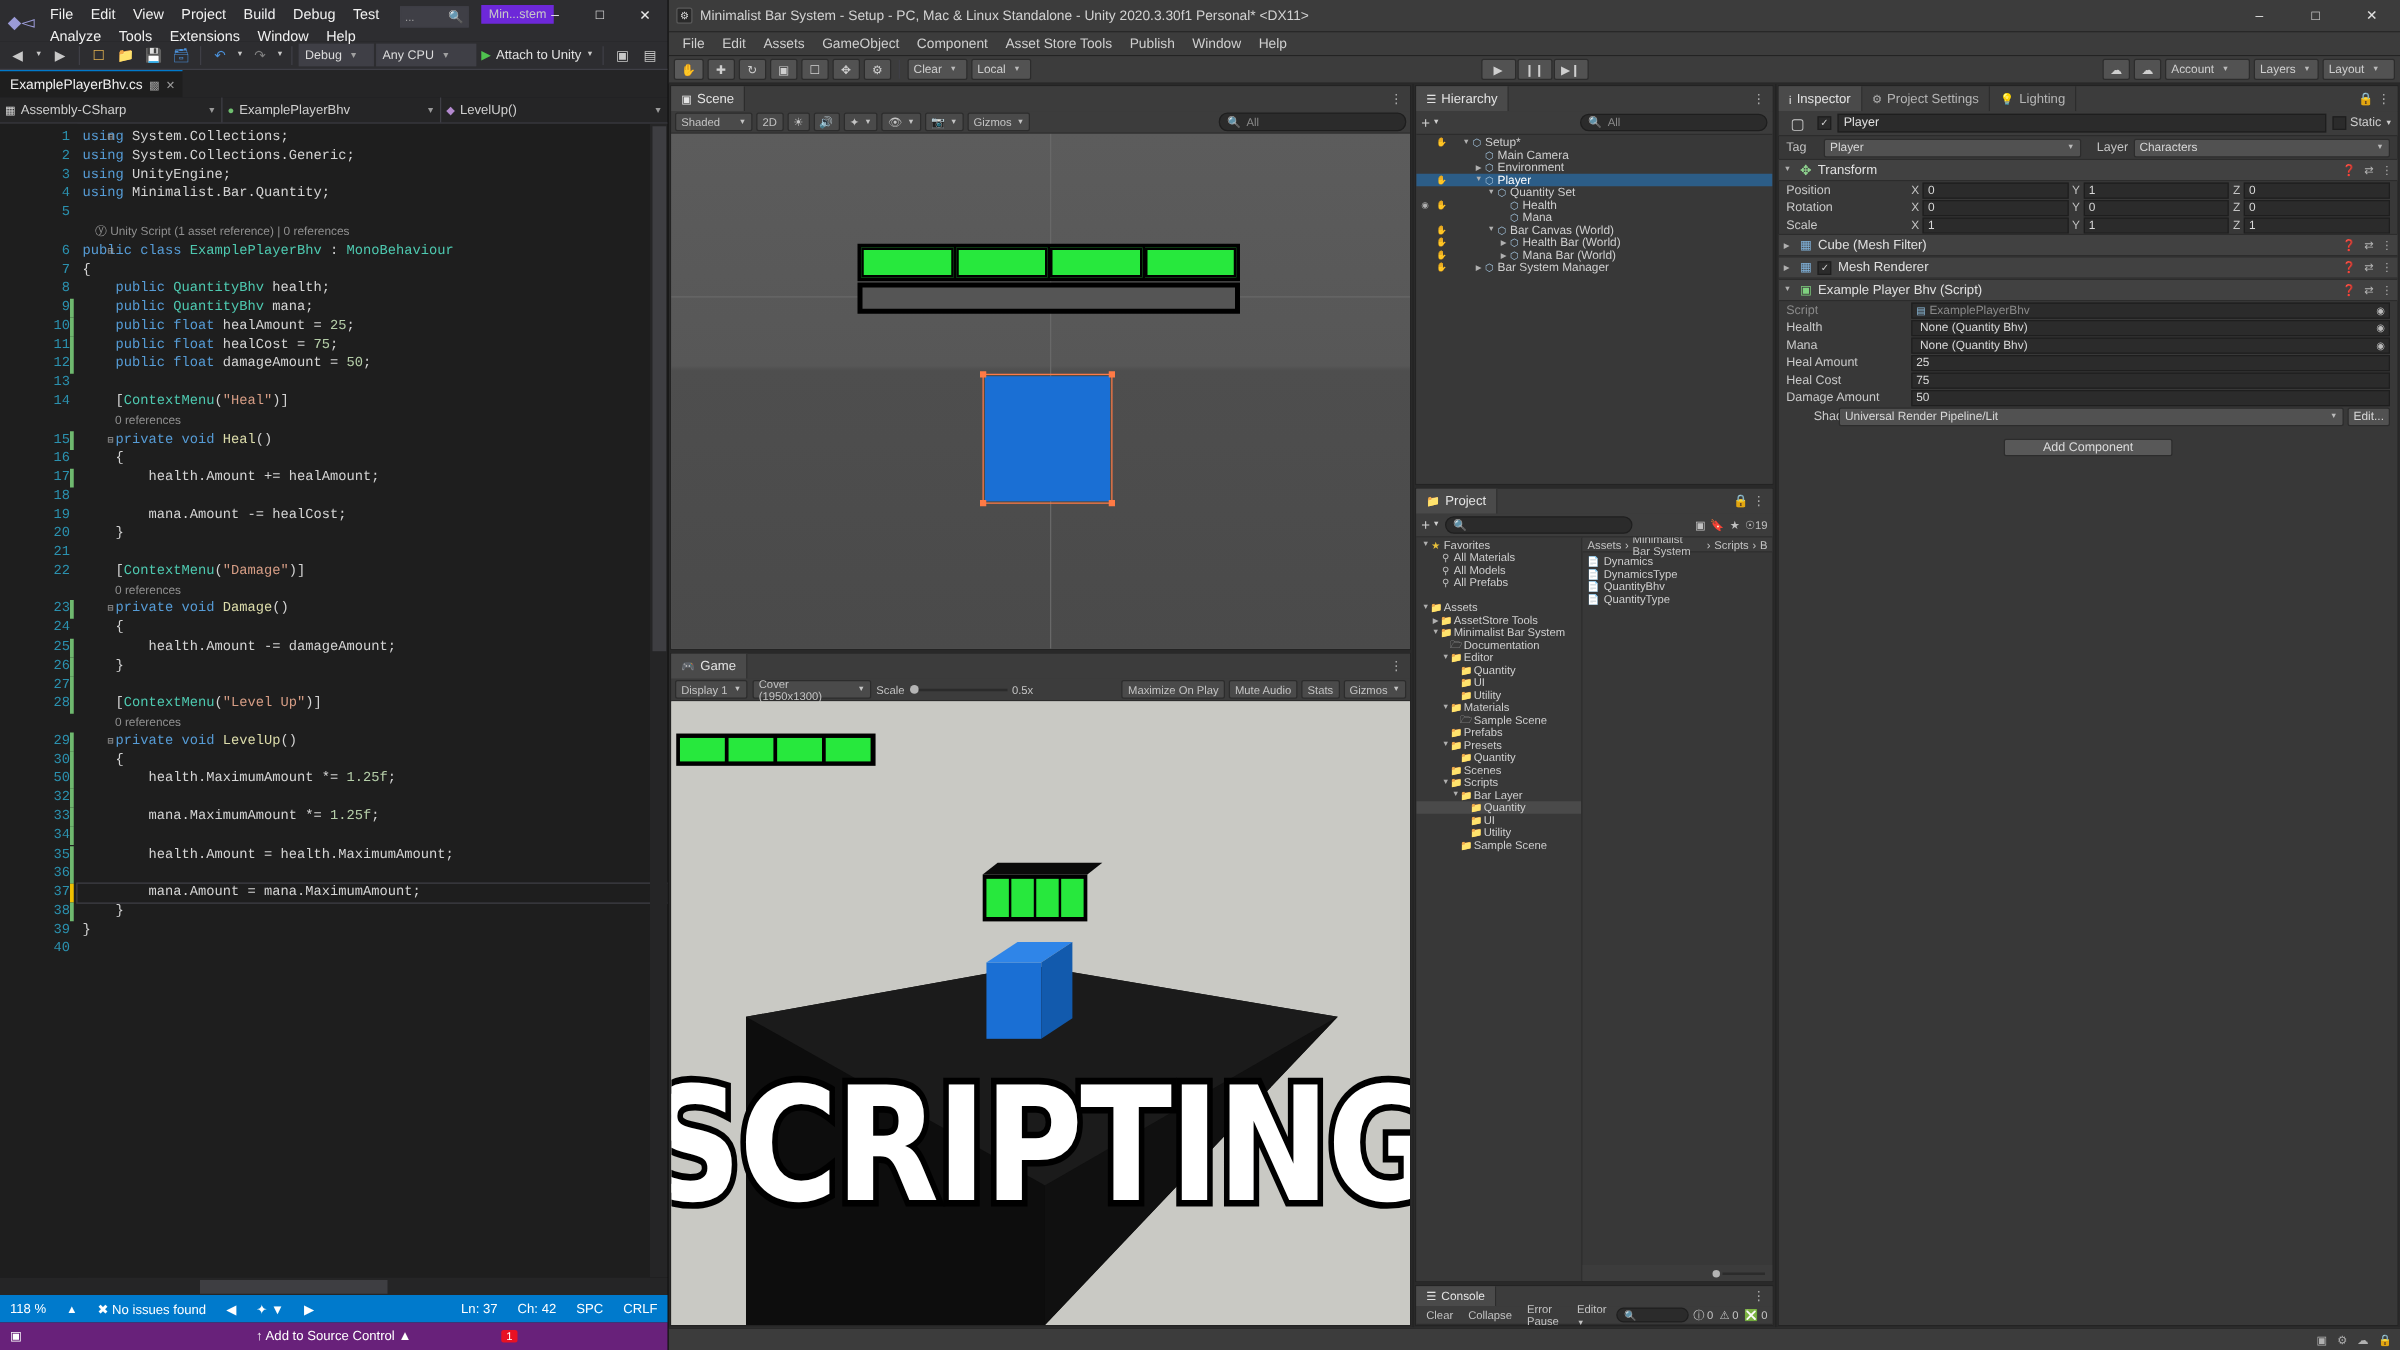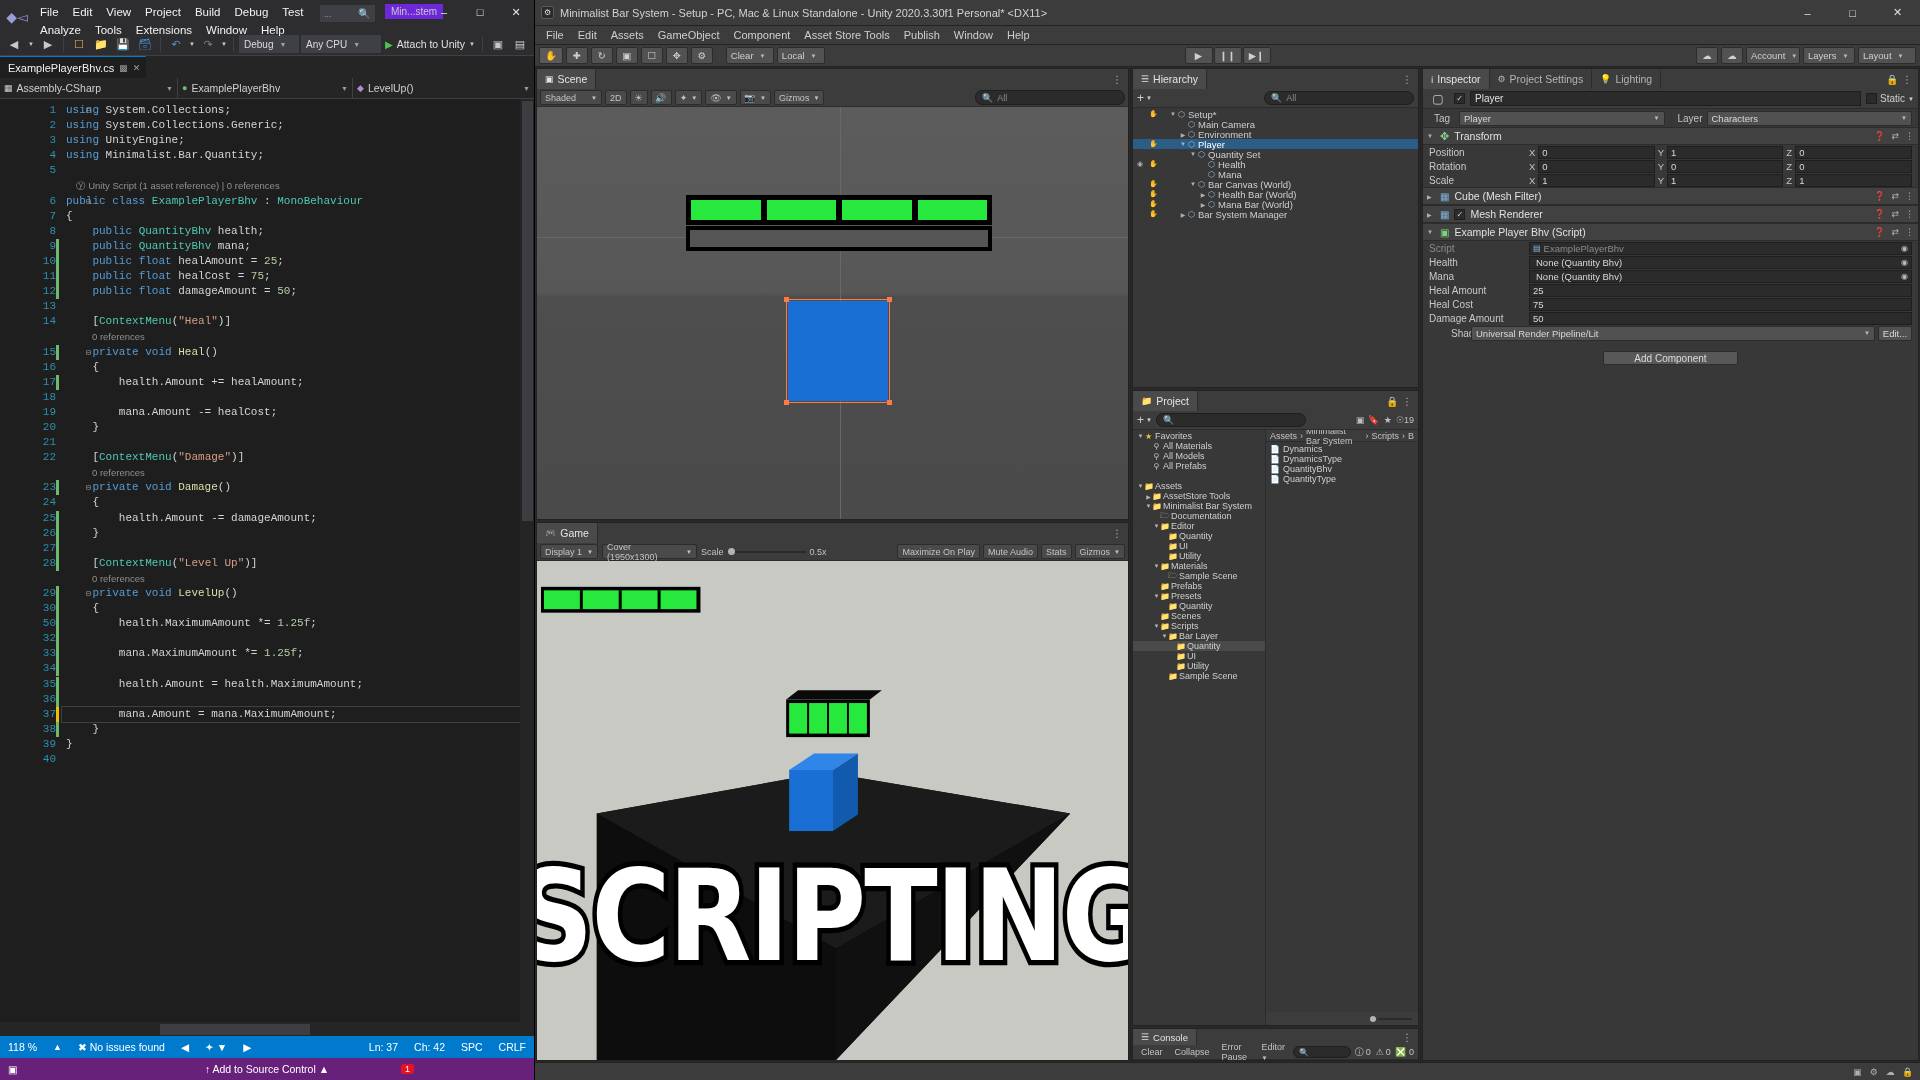--- a/index.html
+++ b/index.html
@@ -466,21 +466,21 @@
 
       <div class="u-center">
         <div class="ubtn" style="width:28px">▶</div>
         <div class="ubtn" style="width:28px">❙❙</div>
         <div class="ubtn" style="width:28px">▶❙</div>
       </div>
 
       <div class="u-right">
         <div class="ubtn">☁</div>
         <div class="ubtn">☁</div>
-        <div class="udrop" style="width:54px">
+        <div class="udrop" style="width:68px">
           <span>Account</span>
           <span class="car">▼</span>
         </div>
         <div class="udrop" style="width:52px">
           <span>Layers</span>
           <span class="car">▼</span>
         </div>
         <div class="udrop" style="width:58px">
           <span>Layout</span>
           <span class="car">▼</span>
@@ -943,21 +943,21 @@
               <span>Player</span>
             </div>
             <div class="i-static">
               <span class="i-chk"></span>
               <span>Static</span>
               <span style="font-size:6px">▼</span>
             </div>
           </div>
 
           <div class="i-row2">
-            <span style="width:26px;text-align:center">Tag</span>
+            <span style="width:26px;text-align:left">Tag</span>
             <div class="i-dd" style="flex:1">
               <span>Player</span>
               <span class="car">▼</span>
             </div>
             <span style="width:34px;text-align:right">Layer</span>
             <div class="i-dd" style="flex:1">
               <span>Characters</span>
               <span class="car">▼</span>
             </div>
           </div>

